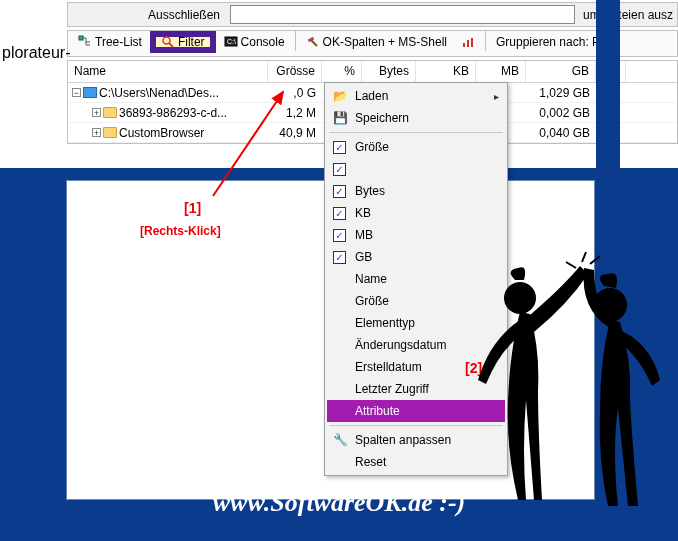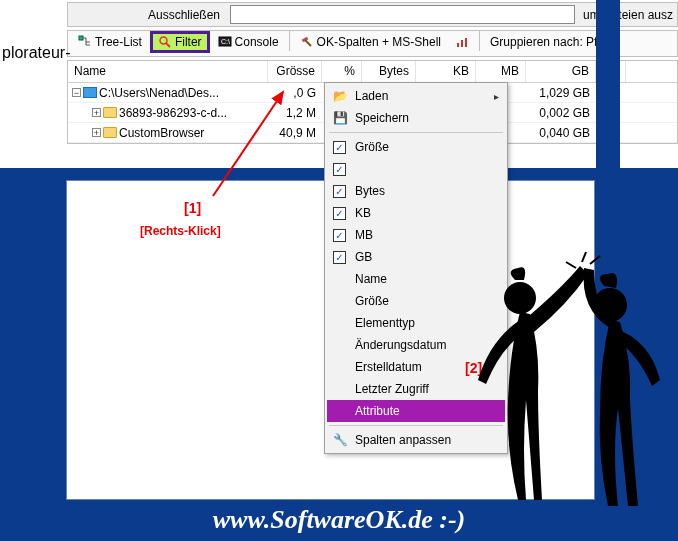--- a/index.html
+++ b/index.html
@@ -59,22 +59,22 @@
   }
   .tbtn {
     display: flex;
     align-items: center;
     gap: 3px;
     padding: 2px 5px;
     height: 22px;
     border: 1px solid transparent;
   }
   .tbtn.active {
-    border: 3px solid #4c1d95;
-    background: #bef264;
+    border: 6px solid #4c1d95;
+    background: #fef9c3;
   }
   .ticon {
     width: 14px; height: 14px;
     display: inline-flex;
     align-items: center;
     justify-content: center;
     font-size: 11px;
   }
   .divider {
     width: 1px; height: 20px;
@@ -244,21 +244,21 @@
   .silh {
     position: absolute;
     left: 460px; top: 250px;
     width: 210px; height: 260px;
     z-index: 70;
     pointer-events: none;
   }
   
   .footer {
     position: absolute;
-    left: 0; bottom: 6px;
+    left: 0; bottom: 23px;
     width: 678px;
     text-align: center;
     color: #fff;
     font: italic bold 26px "Comic Sans MS", cursive;
     z-index: 80;
   }
   
   .blue-strip-right {
     position: absolute;
     left: 596px; top: 0;
@@ -452,20 +452,23 @@
     <span>Letzter Zugriff</span>
   </div>
   <div class="mi selected">
     <span>Attribute</span>
   </div>
   <div class="msep"></div>
   <div class="mi">
     <span class="micon">🔧</span>
     <span>Spalten anpassen</span>
   </div>
+  <div class="mi">
+    <span>Reset</span>
+  </div>
 </div>
 
 <svg class="arrow" width="120" height="120">
   <defs>
     <marker id="ah" markerWidth="8" markerHeight="8" refX="6" refY="3" orient="auto">
       <path d="M0,0 L7,3 L0,6 Z" fill="#e00"></path>
     </marker>
   </defs>
   <line x1="5" y1="110" x2="75" y2="6" stroke="#e00" stroke-width="2" marker-end="url(#ah)"></line>
 </svg>

